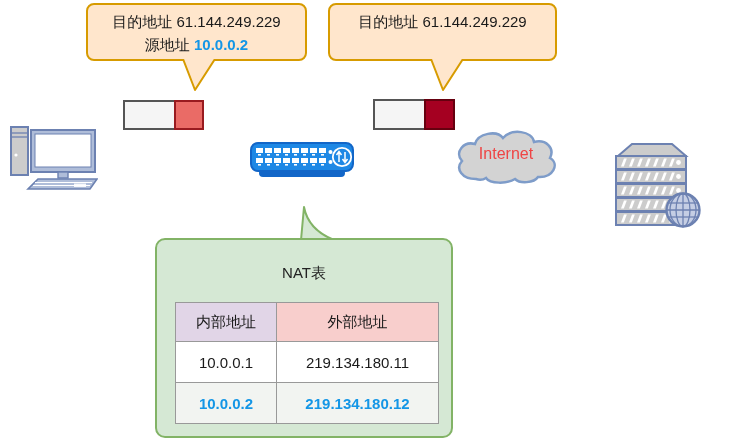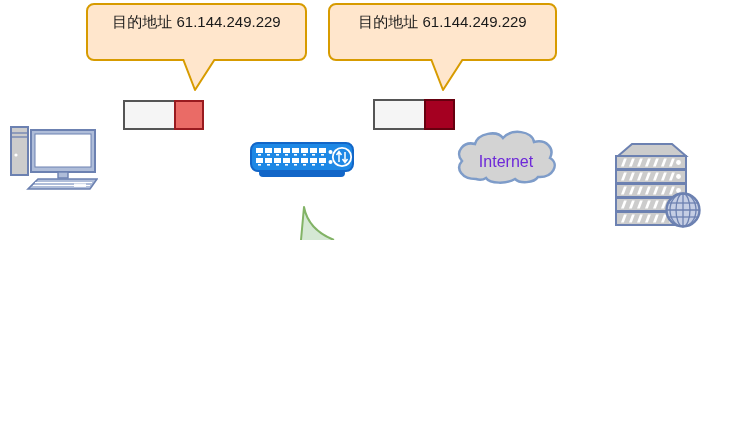--- a/index.html
+++ b/index.html
@@ -21,22 +21,22 @@
   .packet{position:absolute;display:flex;}
   .pkt-head{box-sizing:border-box;background:var(--packet-header-fill);
     border:2px solid var(--packet-header-border);}
   .pkt-pay{box-sizing:border-box;margin-left:-2px;}
   .pkt-pay.lan{background:var(--packet-lan-red);border:2px solid var(--packet-lan-red-border);}
   .pkt-pay.wan{background:var(--packet-wan-red);border:2px solid var(--packet-wan-red-border);}
   
   .ifill{fill:var(--icon-fill);stroke:var(--icon-stroke);stroke-width:2;}
   .iline{stroke:var(--icon-stroke);stroke-width:1.3;fill:none;}
   .cloud-shape{fill:var(--cloud-fill);stroke:var(--cloud-stroke);stroke-width:2.5;}
-  .internet-label{position:absolute;left:452px;top:153px;width:108px;text-align:center;
-    font-size:16px;color:#6d28d9;}
+  .internet-label{position:absolute;left:452px;top:145px;width:108px;text-align:center;
+    font-size:16px;color:#ef4444;}
   
   .nat-panel{
     position:absolute;left:155px;top:238px;width:298px;height:200px;box-sizing:border-box;
     background:var(--panel-fill);border:2px solid var(--panel-border);border-radius:10px;
   }
   .nat-title{margin-top:24px;text-align:center;font-size:15px;color:#222;}
   .nat-table{
     position:absolute;left:18px;top:62px;border-collapse:collapse;
     font-size:15px;color:#1a1a1a;background:#fff;
   }
@@ -54,20 +54,21 @@
     color:var(--highlight-blue);font-weight:bold;background:var(--highlight-row-bg);
   }
 </style>
 </head>
 <body>
 
 <div id="stage">
 
   <div class="callout" style="left:86px;top:3px;width:221px;">
     <div>目的地址 61.144.249.229</div>
+    <div><span>源地址 </span><span class="val">10.0.0.2</span></div>
   </div>
   <svg class="tail" style="left:182px;top:59px;" width="34" height="33" viewBox="0 0 34 33">
     <path d="M 1 0 L 13 31 L 33 0" fill="var(--callout-fill)" stroke="var(--callout-border)" stroke-width="2" stroke-linejoin="round"></path>
   </svg>
 
   <div class="callout" style="left:328px;top:3px;width:229px;">
     <div>目的地址 61.144.249.229</div>
   </div>
   <svg class="tail" style="left:430px;top:59px;" width="34" height="33" viewBox="0 0 34 33">
     <path d="M 1 0 L 13 31 L 33 0" fill="var(--callout-fill)" stroke="var(--callout-border)" stroke-width="2" stroke-linejoin="round"></path>
@@ -178,14 +179,33 @@
       <line x1="77" y1="54.5" x2="77" y2="87.5" class="iline"></line>
       <line x1="61" y1="64" x2="93" y2="64" class="iline"></line>
       <line x1="60.5" y1="71" x2="93.5" y2="71" class="iline"></line>
       <line x1="61" y1="78" x2="93" y2="78" class="iline"></line>
     </g>
   </svg>
 
   <svg class="tail" style="left:293px;top:205px;" width="42" height="35" viewBox="0 0 42 35">
     <path d="M 8 35 L 11 2 C 14 18 26 29 41 35" fill="var(--panel-fill)" stroke="var(--panel-border)" stroke-width="2" stroke-linejoin="round"></path>
   </svg>
+  <div class="nat-panel">
+    <div class="nat-title">NAT表</div>
+    <table class="nat-table">
+      <tbody>
+          <tr>
+        <th class="col-int h-int">内部地址</th>
+        <th class="col-ext h-ext">外部地址</th>
+      </tr>
+      <tr>
+        <td>10.0.0.1</td>
+        <td>219.134.180.11</td>
+      </tr>
+      <tr class="highlight">
+        <td>10.0.0.2</td>
+        <td>219.134.180.12</td>
+      </tr>
+    </tbody>
+      </table>
+  </div>
 
 </div>
 
 </body></html>

